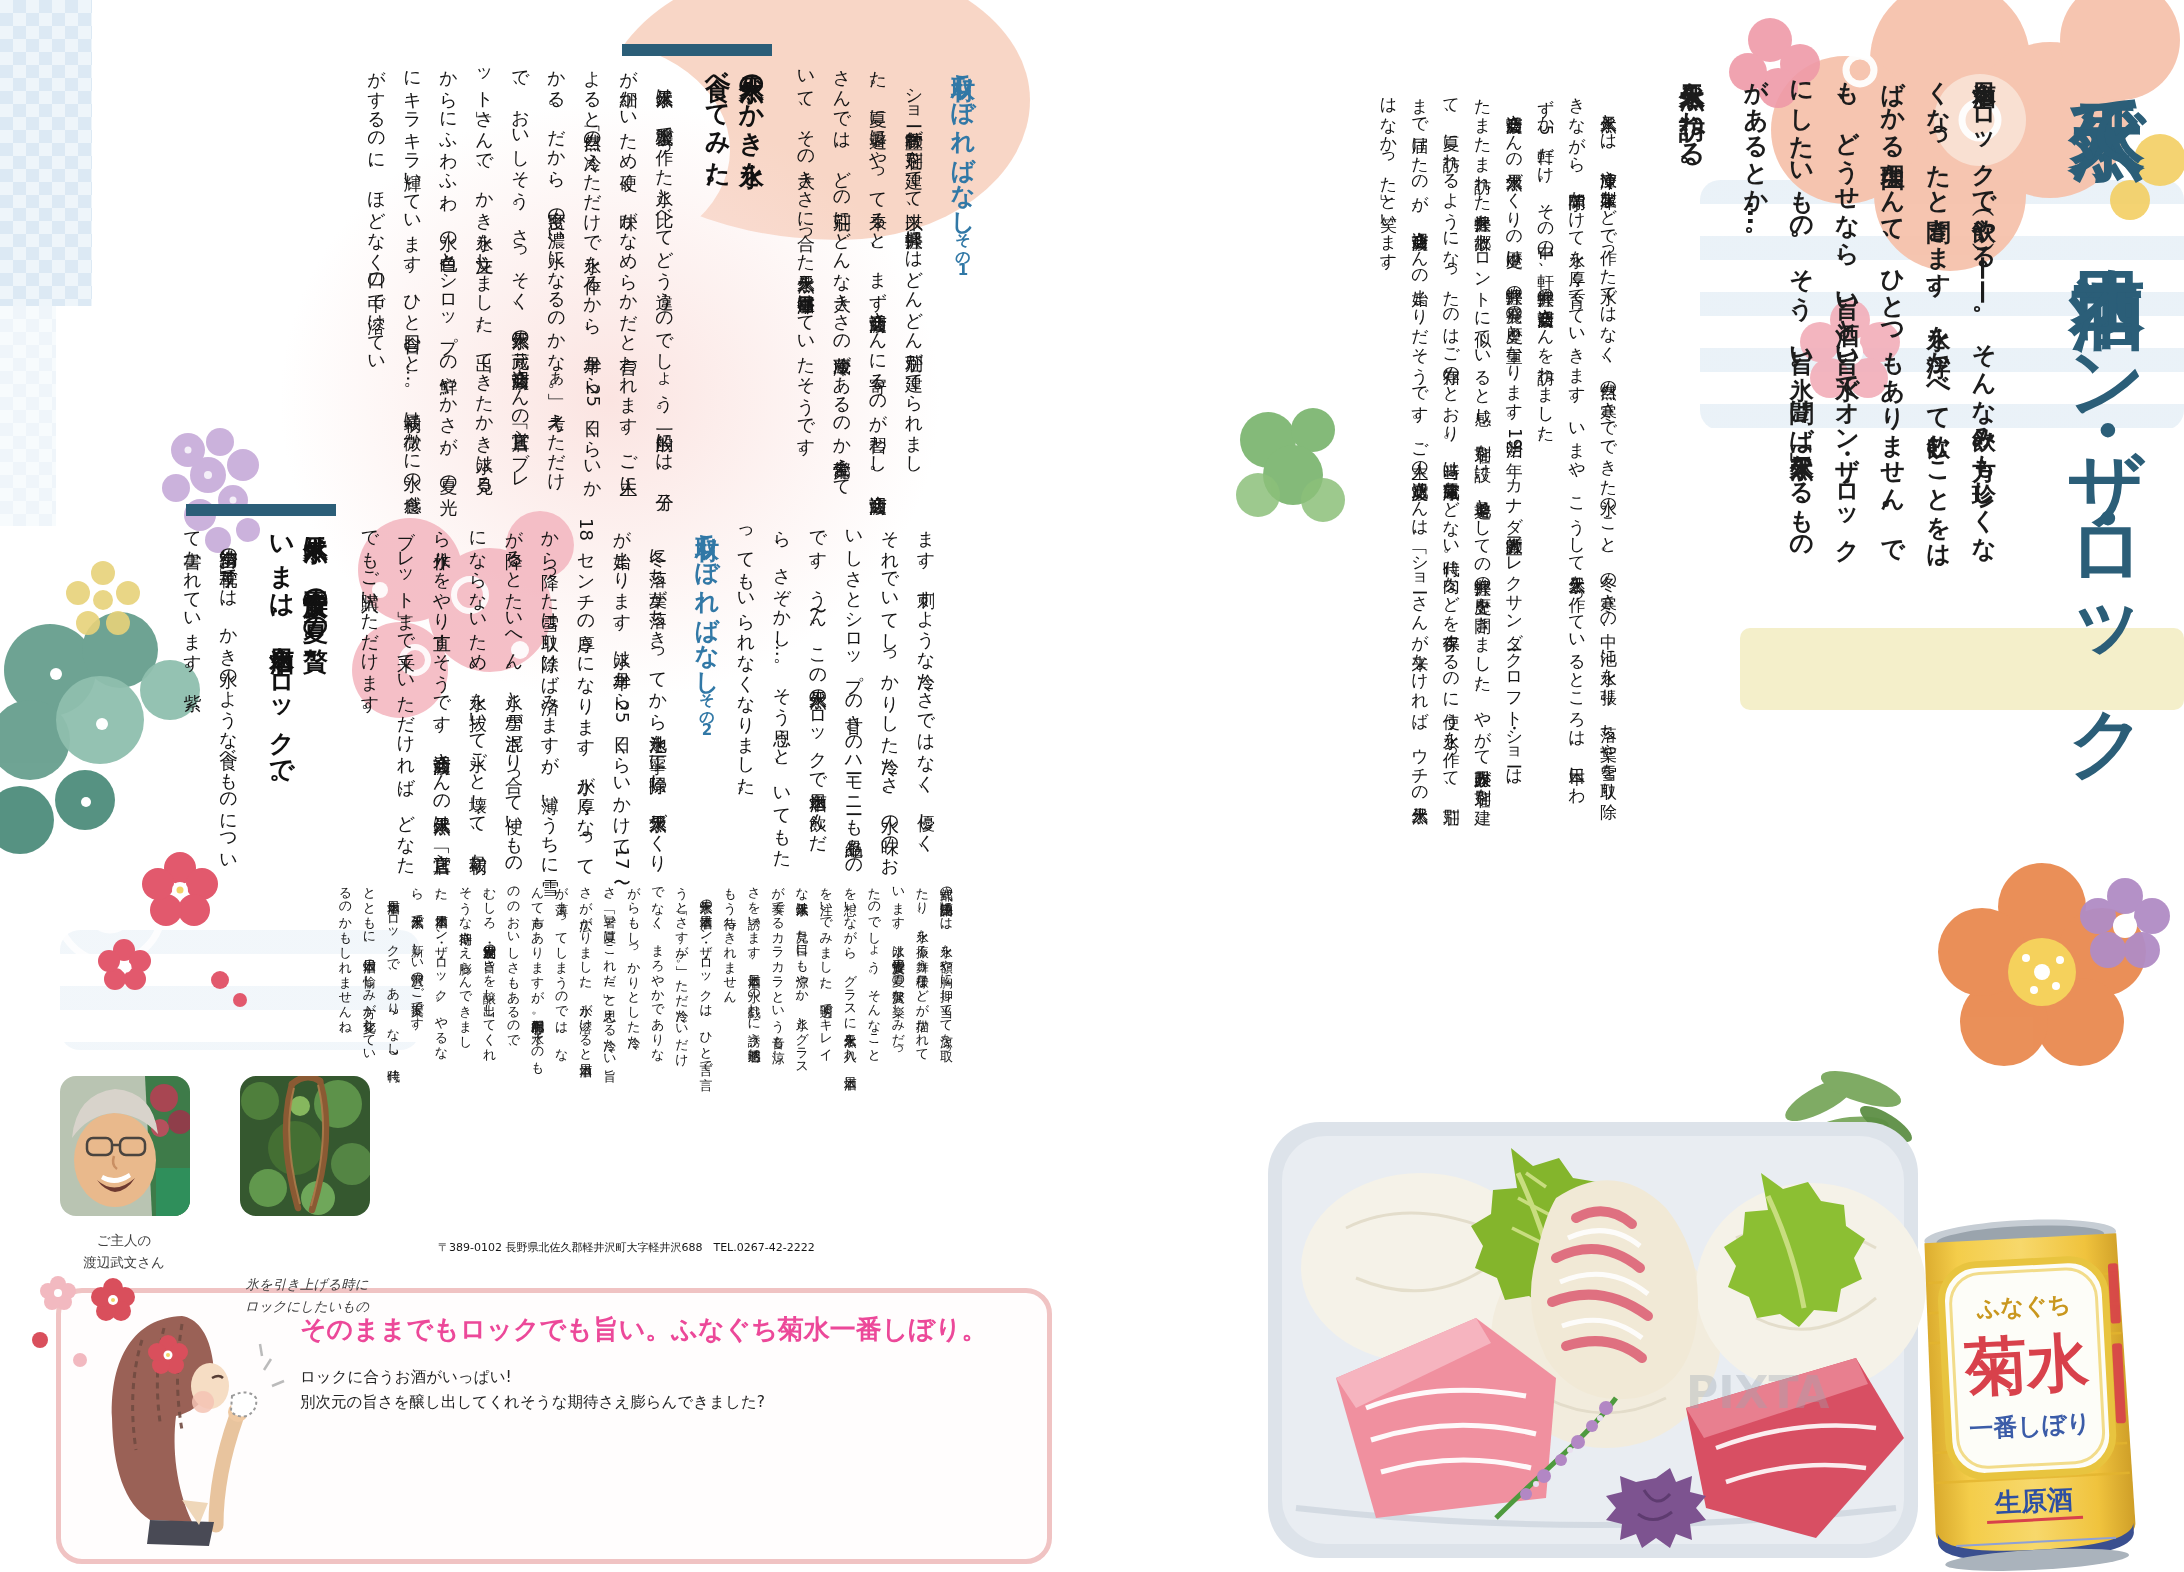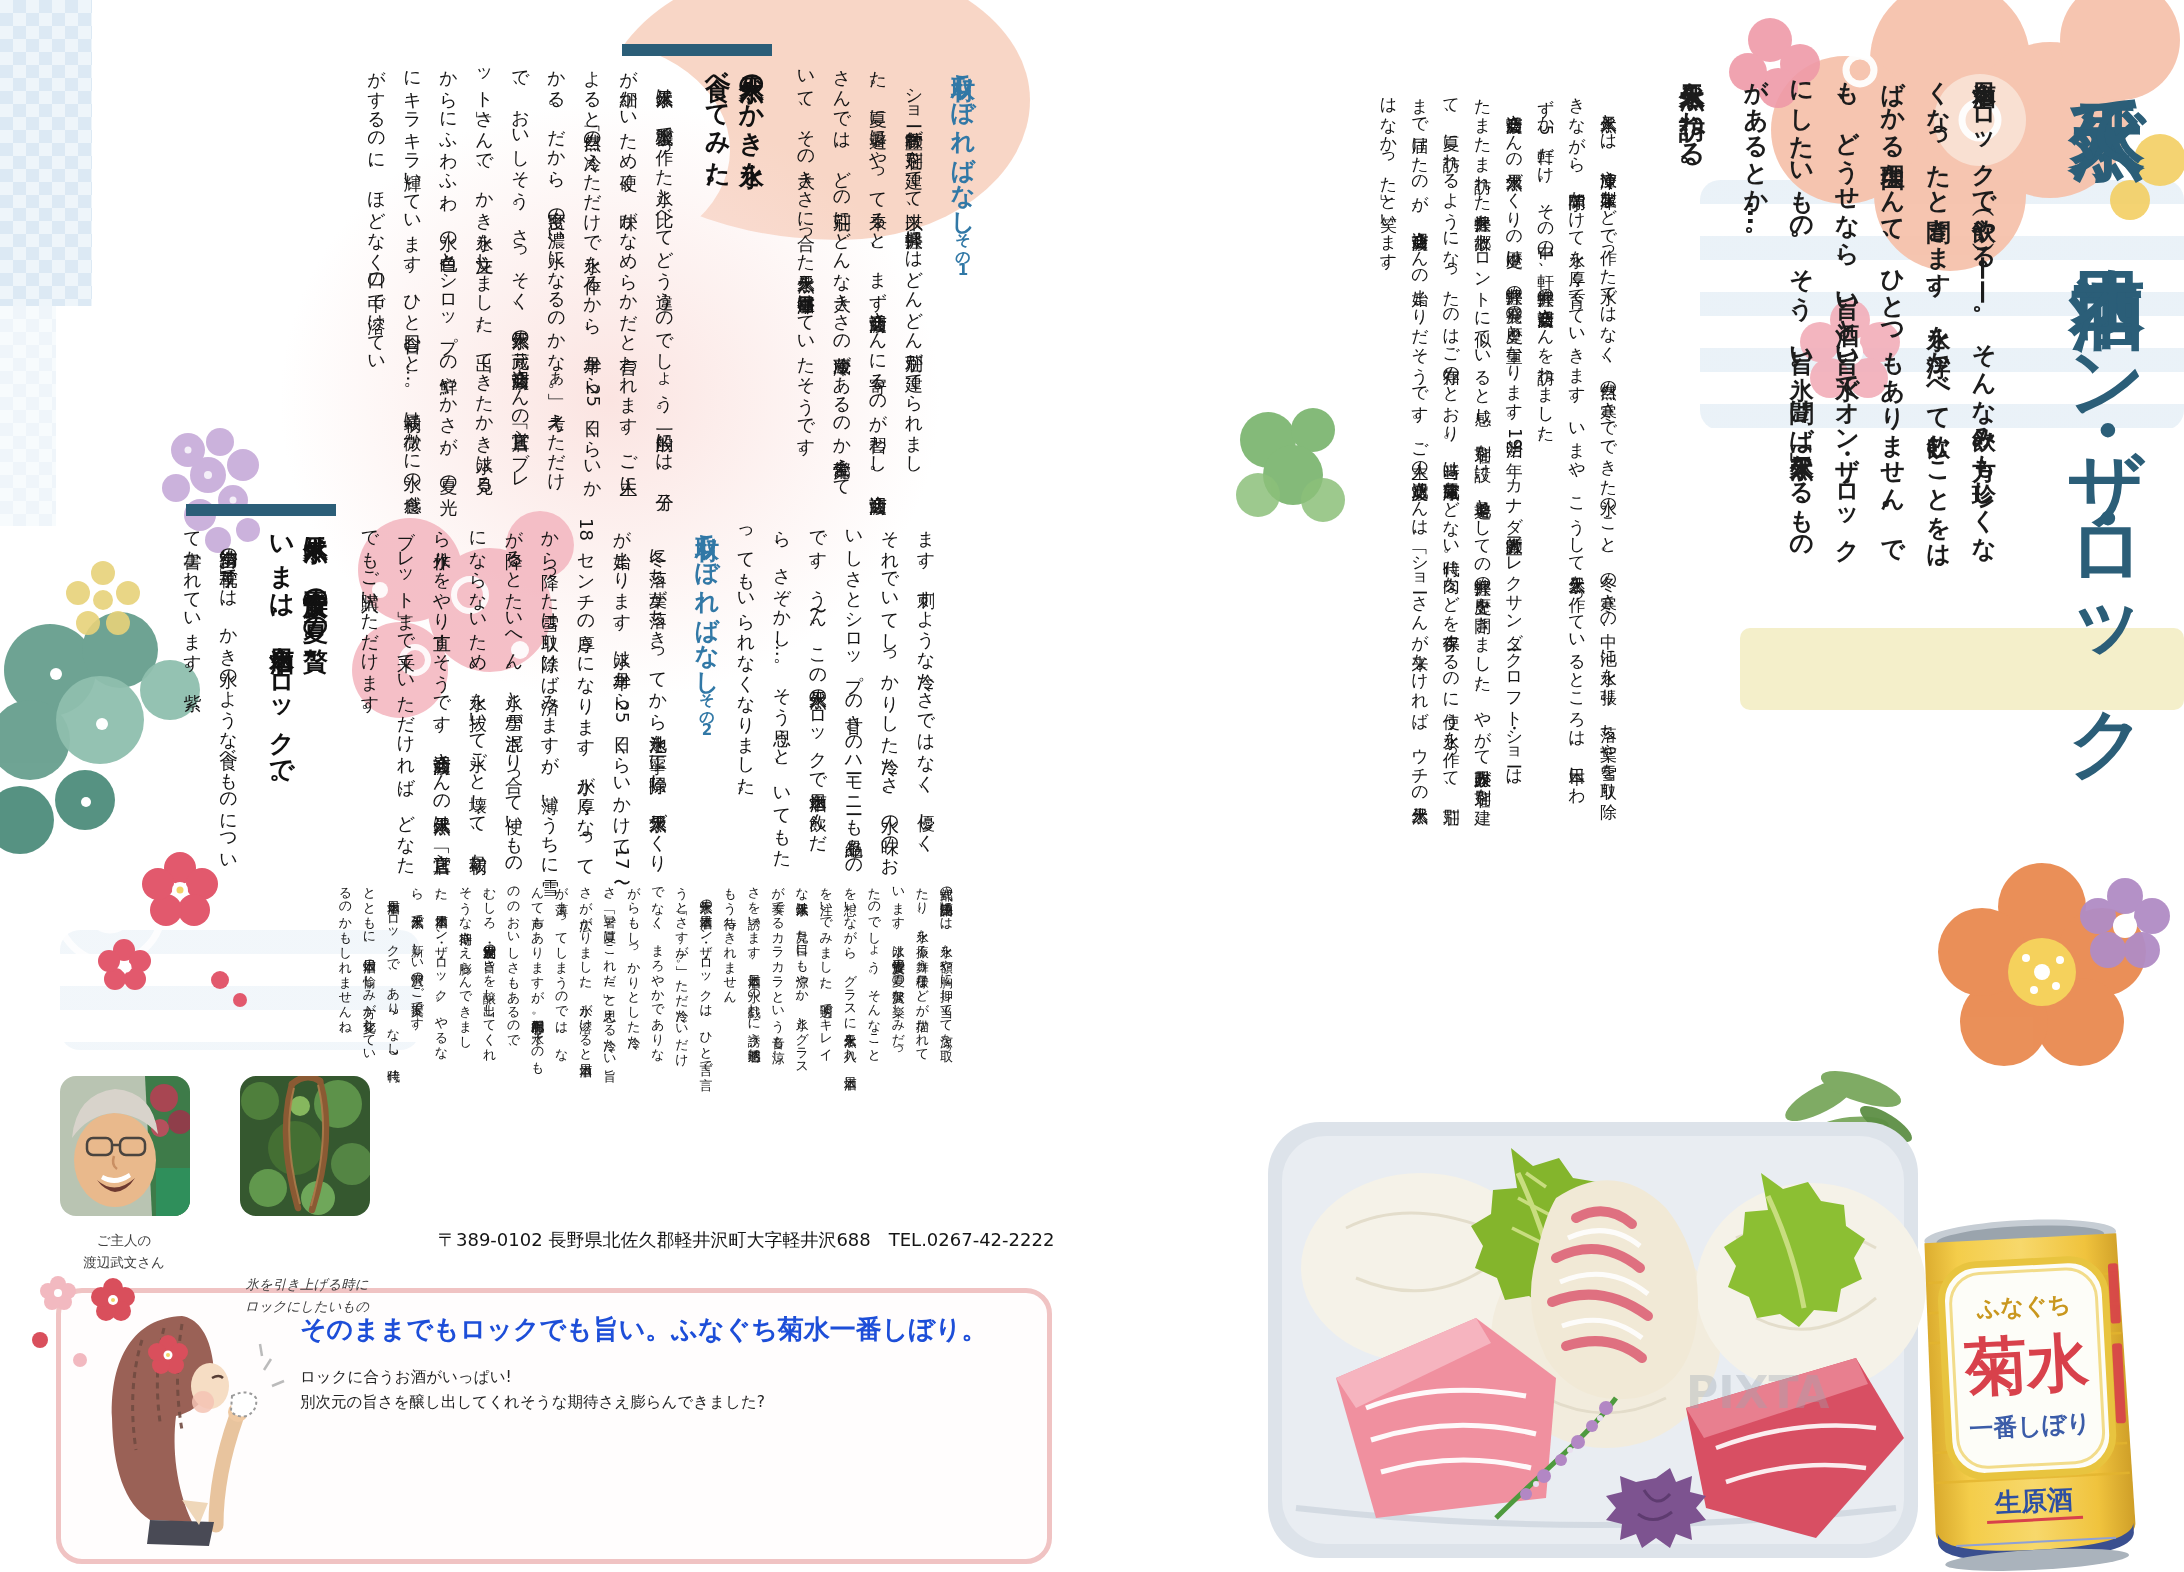--- a/index.html
+++ b/index.html
@@ -46,28 +46,28 @@
   }
   
   .photo{position:absolute;width:130px;height:140px;border-radius:16px;overflow:hidden;z-index:2;}
   #photo1{left:60px;top:1076px;}
   #photo2{left:240px;top:1076px;}
   .cap{position:absolute;font-size:13.5px;line-height:1.6;text-align:center;z-index:2;color:#404040;}
   #cap1{left:44px;top:1230px;width:160px;}
   #cap2{left:228px;top:1274px;width:158px;font-style:italic;}
   #shop{left:438px;top:1220px;position:absolute;z-index:2;}
   #shop .name{font-size:22px;font-weight:700;}
-  #shop .addr{font-size:18px;margin-top:8px;}
+  #shop .addr{font-size:11px;margin-top:20px;}
   
   #promo-box{
     left:56px;top:1288px;width:986px;height:266px;position:absolute;
     border:5px solid #f0c3c3;border-radius:26px;background:#fffdfd;z-index:1;
   }
   #promo-inner{left:300px;top:1312px;width:736px;position:absolute;z-index:2;}
-  #promo-inner .p-title{font-size:26px;font-weight:700;color:#1d4ed8;}
+  #promo-inner .p-title{font-size:26px;font-weight:700;color:#ec4899;}
   #promo-inner .p-body{font-size:15.5px;line-height:1.55;margin-top:10px;color:#222;}
   #promo-inner .p-line{font-size:15.5px;line-height:1.6;color:#222;}
   #promo-inner .p-line.first{margin-top:18px;}
   
   #woman{left:64px;top:1300px;width:232px;height:246px;position:absolute;z-index:2;}
   #plum-cluster{left:18px;top:1262px;width:195px;height:135px;position:absolute;z-index:3;}
   #sashimi{left:1256px;top:1078px;width:684px;height:492px;position:absolute;z-index:2;}
   #can{left:1888px;top:1198px;width:282px;height:374px;position:absolute;z-index:3;transform:rotate(-3deg);}
   
   .checker{background-image:conic-gradient(#dce9f4 90deg,#eef5fa 90deg 180deg,#dce9f4 180deg 270deg,#eef5fa 270deg);background-size:26px 26px;}

